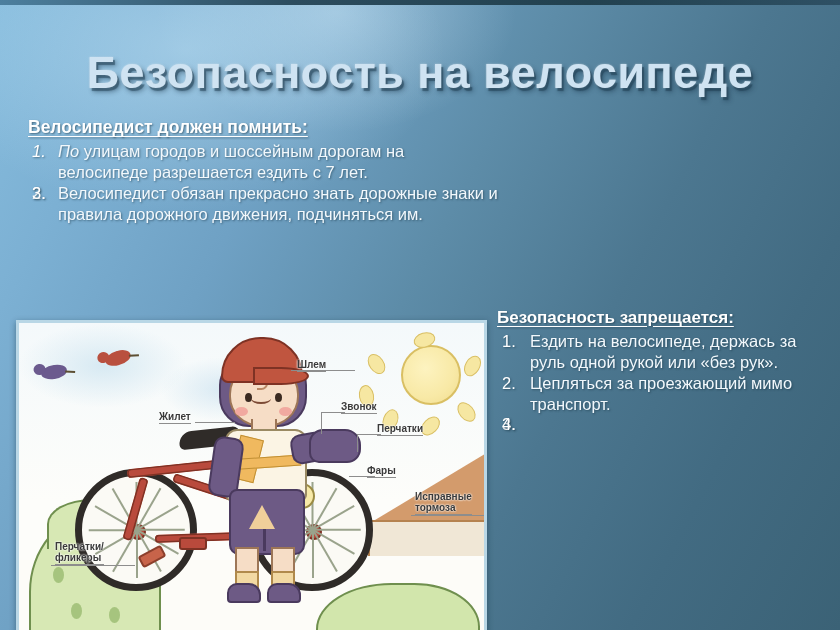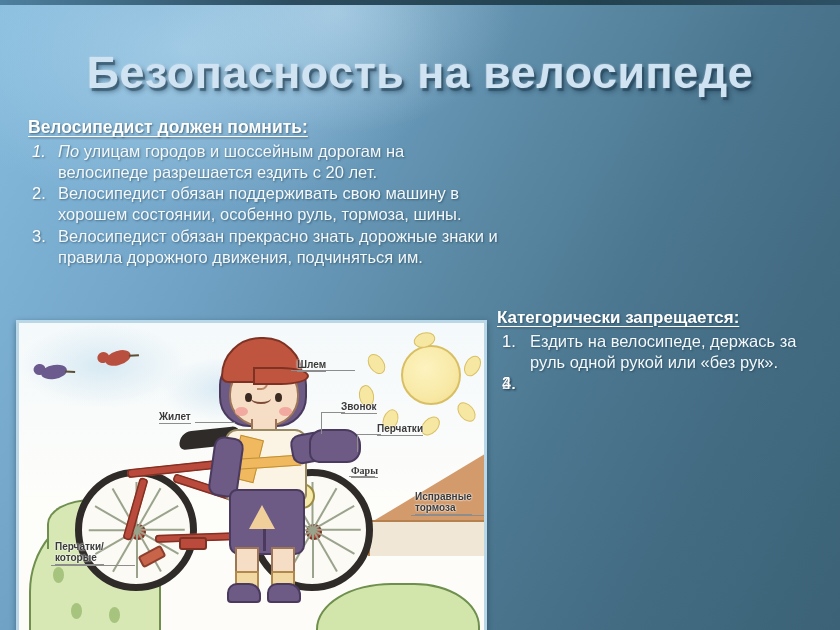--- a/index.html
+++ b/index.html
@@ -467,39 +467,39 @@
 
 <div class="slide">
   <div class="top-edge"></div>
 
   <div class="title">Безопасность на велосипеде</div>
 
   <div class="left-block">
     <div class="block-heading">Велосипедист должен помнить:</div>
     <ol class="rules">
       <li>
-        <span class="num">1.</span><span class="lead-italic">По</span><span> улицам городов и шоссейным дорогам на велосипеде разрешается ездить с 20 лет.</span>
+        <span class="num">1.</span><span class="lead-italic">По</span><span> улицам городов и шоссейным дорогам на велосипеде разрешается ездить с 7 лет.</span>
       </li>
       <li>
-        <span class="num">2.</span><span>Велосипедист обязан поддерживать свою машину в хорошем состоянии, особенно руль, тормоза, шины.</span>
+        <span class="num">2.</span>
       </li>
       <li>
         <span class="num">3.</span><span>Велосипедист обязан прекрасно знать дорожные знаки и правила дорожного движения, подчиняться им.</span>
       </li>
     </ol>
   </div>
 
   <div class="right-block">
-    <div class="block-heading">Категорически запрещается:</div>
+    <div class="block-heading">Безопасность запрещается:</div>
     <ol class="rules">
       <li>
         <span class="num">1.</span><span>Ездить на велосипеде, держась за руль одной рукой или «без рук».</span>
       </li>
       <li>
-        <span class="num">2.</span>
+        <span class="num">2.</span><span>Цепляться за проезжающий мимо транспорт.</span>
       </li>
       <li>
         <span class="num">3.</span>
       </li>
       <li>
         <span class="num">4.</span>
       </li>
     </ol>
   </div>
 
@@ -624,31 +624,31 @@
       </div>
       <div class="leader" style="left:302px; top:89px; width:24px;"></div>
       <div class="leader v" style="left:302px; top:89px; height:22px; width:1px;"></div>
 
       <div class="lbl" style="left:358px; top:100px;">
         <u>Перчатки</u>
       </div>
       <div class="leader" style="left:338px; top:111px; width:24px;"></div>
       <div class="leader v" style="left:338px; top:111px; height:18px; width:1px;"></div>
 
-      <div class="lbl" style="left:332px; top:142px;font-family:Liberation Serif, serif;">
+      <div class="lbl" style="left:348px; top:142px;">
         <u>Фары</u>
       </div>
       <div class="leader" style="left:330px; top:153px; width:26px;"></div>
 
       <div class="lbl" style="left:396px; top:168px;">
         <span>Исправные</span><br>
         <u>тормоза</u>
       </div>
       <div class="leader" style="left:392px; top:192px; width:74px;"></div>
 
       <div class="lbl" style="left:36px; top:218px;">
         <span>Перчатки/</span><br>
-        <u>которые</u>
+        <u>фликеры</u>
       </div>
       <div class="leader" style="left:32px; top:242px; width:84px;"></div>
     </div>
   </div>
 </div>
 
 </body></html>

